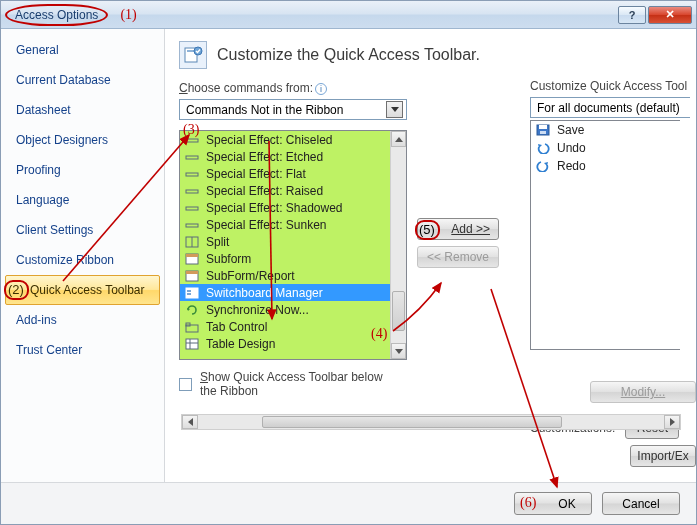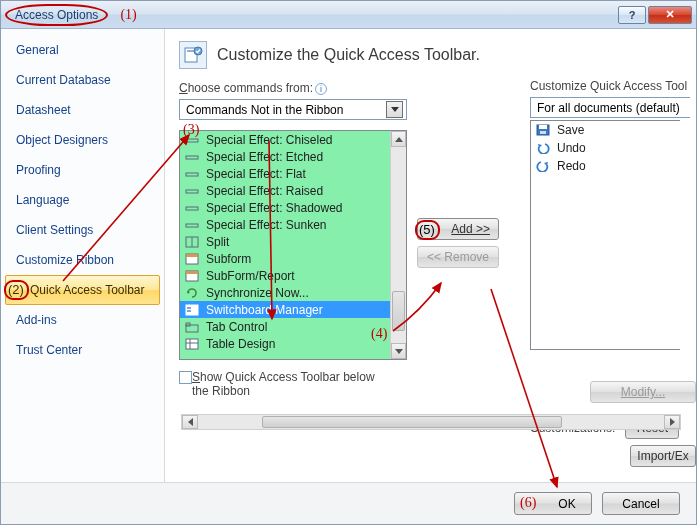--- a/index.html
+++ b/index.html
@@ -23,35 +23,35 @@
   .labelrow { margin-top: 0; display:flex; gap: 140px;}
   .label { color: #444; }
   .label .u { text-decoration: underline; }
   .info-icon { display:inline-block; width:12px; height:12px; border:1px solid #7aa7d6; border-radius:50%; color:#3d77b5; font-size:9px; line-height:10px; text-align:center; margin-left:2px; vertical-align:middle;}
   .row2 { display:flex; margin-top:4px; gap:140px;}
   .dropdown { width: 228px; height: 21px; border: 1px solid #7f9db9; background: #fff; display: flex; align-items: center; padding: 0 3px 0 6px; }
   .dropdown .dd-text { flex:1; white-space:nowrap; overflow:hidden;}
   .dd-btn { width: 17px; height: 17px; border:1px solid #707070; background: linear-gradient(#f2f2f2,#dcdcdc); display:flex; align-items:center; justify-content:center;}
   .tri-down { width:0;height:0;border-left:4px solid transparent;border-right:4px solid transparent;border-top:5px solid #333;}
   .mid { display:flex; margin-top:10px; }
-  .listbox { width: 228px; height: 230px; border:1px solid #828790; background:#86efac; overflow:hidden; position:relative;}
+  .listbox { width: 228px; height: 230px; border:1px solid #828790; background:#bef264; overflow:hidden; position:relative;}
   .list-inner { overflow:hidden; height:100%;}
   .lrow { display:flex; align-items:center; height:17px; padding:0 4px; gap:6px; white-space:nowrap; color:#222;}
   .lrow.sel { background:#3399ff; color:#fff;}
   .lrow .ic { width:16px; height:14px; display:flex; align-items:center; justify-content:center; flex-shrink:0;}
   .lrow .submenu-arrow { margin-left:auto; width:0;height:0;border-top:4px solid transparent;border-bottom:4px solid transparent;border-left:5px solid #333;}
   .scrollbar { position:absolute; right:0; top:0; bottom:0; width:16px; background:#e9e9e9; border-left:1px solid #cfcfcf;}
   .sb-btn { height:16px; background:linear-gradient(#f4f4f4,#ddd); border:1px solid #bbb; display:flex;align-items:center;justify-content:center;}
   .sb-thumb { position:absolute; left:1px; right:1px; top:160px; height:40px; background:linear-gradient(#e6e6e6,#cfcfcf); border:1px solid #b0b0b0; border-radius:2px;}
   .midbtns { display:flex; flex-direction:column; gap:6px; padding: 88px 8px 0 10px; align-items:center;}
   .btn { min-width:82px; height:22px; border:1px solid #8a8a8a; background:linear-gradient(#f6f6f6,#e2e2e2 48%,#d5d5d5 52%,#e6e6e6); color:#333; display:flex;align-items:center;justify-content:center; padding:0 8px; border-radius:3px;}
   .btn.disabled { color:#9b9b9b; border-color:#c4c4c4;}
   .rlist { width:150px; min-height:230px; border:1px solid #828790; border-right:none; background:#fff; margin-top:2px; overflow:hidden;}
   .rlist .lrow { height:18px; }
-  .below { margin-top:10px; display:flex; align-items:flex-start;}
+  .below { margin-top:10px; display:flex; gap:8px; align-items:center;}
   .checkbox { width:13px; height:13px; border:1px solid #7f9db9; background:#fff; margin-top:1px;}
   .footer { height:42px; border-top:1px solid #d6d9dd; display:flex; align-items:center; justify-content:flex-end; gap:10px; padding:0 16px; background:#f3f4f6;}
   .fbtn { min-width:78px; height:23px; border:1px solid #8a8a8a; background:linear-gradient(#f6f6f6,#e2e2e2 48%,#d5d5d5 52%,#e6e6e6); display:flex; align-items:center; justify-content:center; border-radius:3px;}
   .hscroll { position:absolute; left:2px; right:18px; bottom:2px; height:16px; background:#e9e9e9; border:1px solid #cfcfcf;}
   .hscroll .sb-btn { width:16px; height:14px; position:absolute; top:0;}
   .hscroll .sb-btn.left{left:0;} .hscroll .sb-btn.right{right:0;}
   .hscroll .hthumb { position:absolute; top:1px; bottom:1px; left:80px; width:300px; background:linear-gradient(#e6e6e6,#cfcfcf); border:1px solid #b0b0b0; border-radius:2px;}
   .right-labels-col{ position:absolute; right:0; top:46px; width:166px; overflow:hidden;}
   .right-lower { position:absolute; right:0; top:350px; width:166px; }
   .annot { position:absolute; color:#c00000; font-size:14px; font-family: Georgia, serif; pointer-events:none;}
@@ -236,38 +236,38 @@
                 </div>
                 <div class="lrow">
                   <span class="ic">
                     <svg viewBox="0 0 14 12">
                       <rect x="1" y="1" width="12" height="10" fill="#fff" stroke="#5a6b7a"></rect>
                       <rect x="1" y="1" width="12" height="3" fill="#d29a5a"></rect>
                     </svg>
                   </span>
                   <span>SubForm/Report</span>
                 </div>
-                <div class="lrow">
-                  <span class="ic">
-                    <svg viewBox="0 0 14 12">
-                      <path d="M3 6 A4 4 0 1 1 7 10" fill="none" stroke="#3a8d3a" stroke-width="1.6"></path>
-                      <path d="M2 4 L3 7 L5 5 Z" fill="#3a8d3a"></path>
-                    </svg>
-                  </span>
-                  <span>Synchronize Now...</span>
-                </div>
                 <div class="lrow sel">
                   <span class="ic">
                     <svg viewBox="0 0 14 12">
                       <rect x="1" y="1" width="12" height="10" fill="#fff" stroke="#fff"></rect>
                       <rect x="2" y="3" width="4" height="2" fill="#7aa7d6"></rect>
                       <rect x="2" y="6" width="4" height="2" fill="#7aa7d6"></rect>
                     </svg>
                   </span>
                   <span>Switchboard Manager</span>
+                </div>
+                <div class="lrow">
+                  <span class="ic">
+                    <svg viewBox="0 0 14 12">
+                      <path d="M3 6 A4 4 0 1 1 7 10" fill="none" stroke="#3a8d3a" stroke-width="1.6"></path>
+                      <path d="M2 4 L3 7 L5 5 Z" fill="#3a8d3a"></path>
+                    </svg>
+                  </span>
+                  <span>Synchronize Now...</span>
                 </div>
                 <div class="lrow">
                   <span class="ic">
                     <svg viewBox="0 0 14 12">
                       <rect x="1" y="4" width="12" height="7" fill="none" stroke="#5a6b7a"></rect>
                       <rect x="1" y="2" width="4" height="3" fill="none" stroke="#5a6b7a"></rect>
                     </svg>
                   </span>
                   <span>Tab Control</span>
                 </div>

